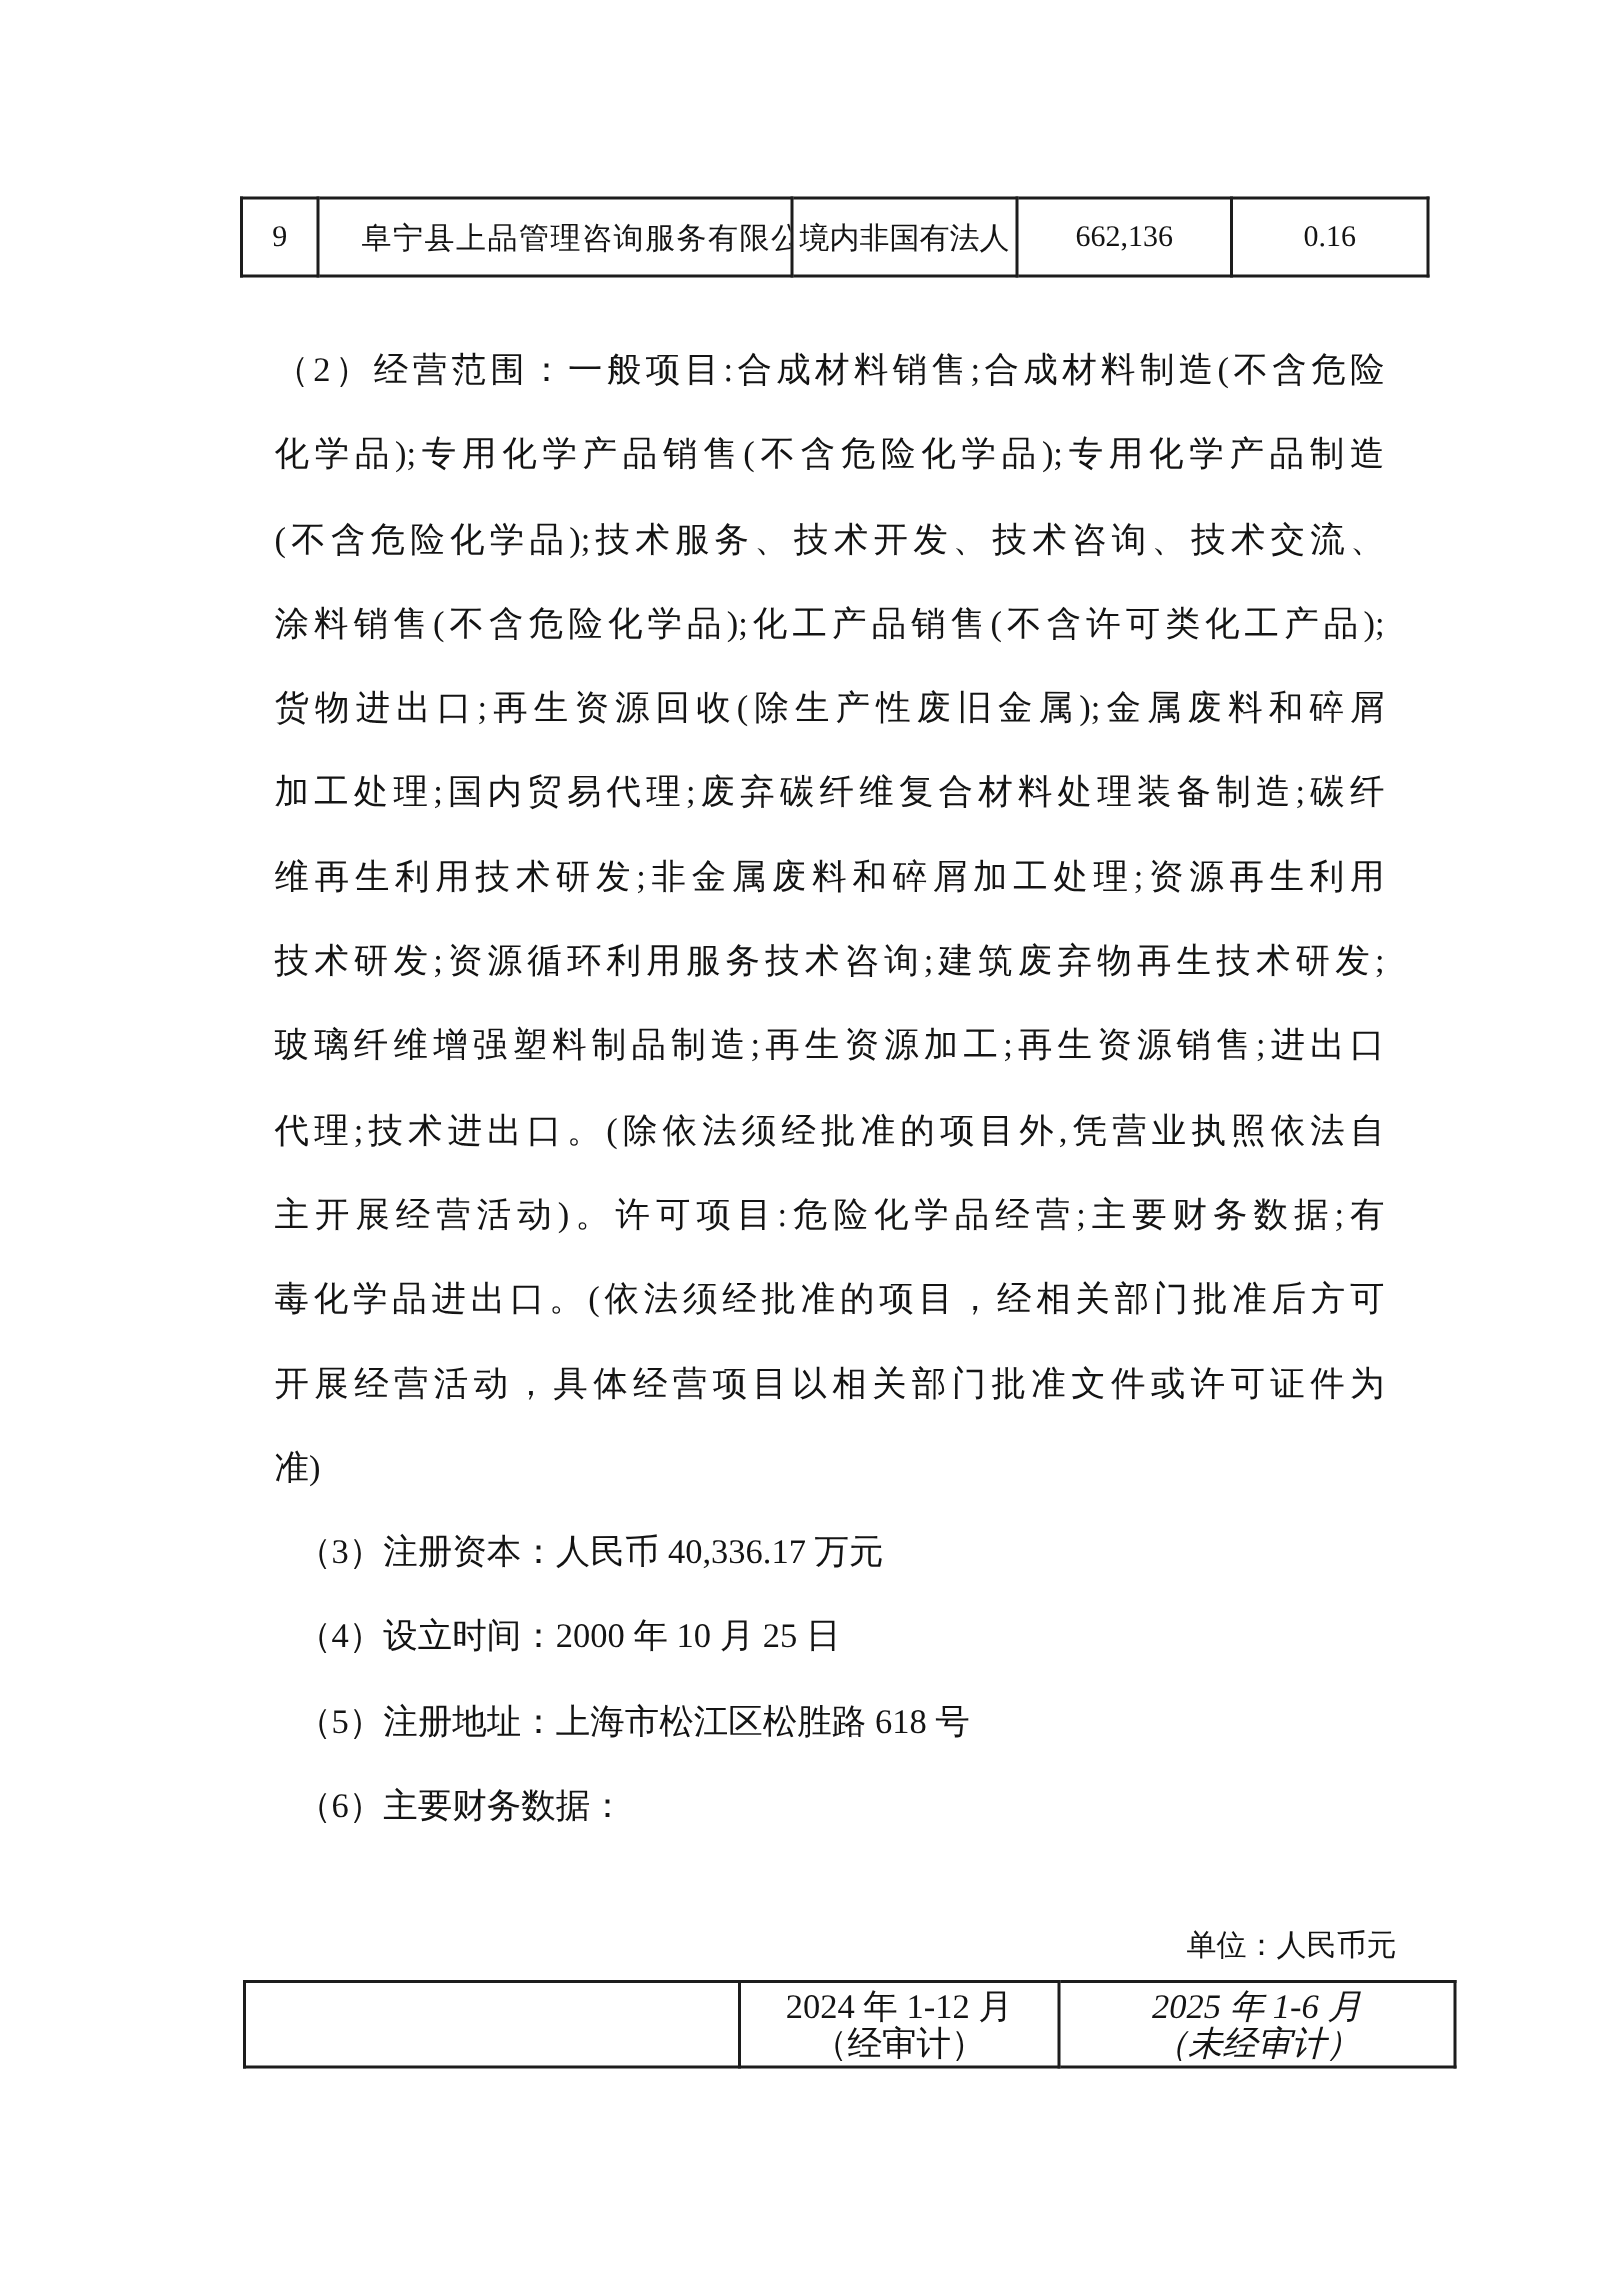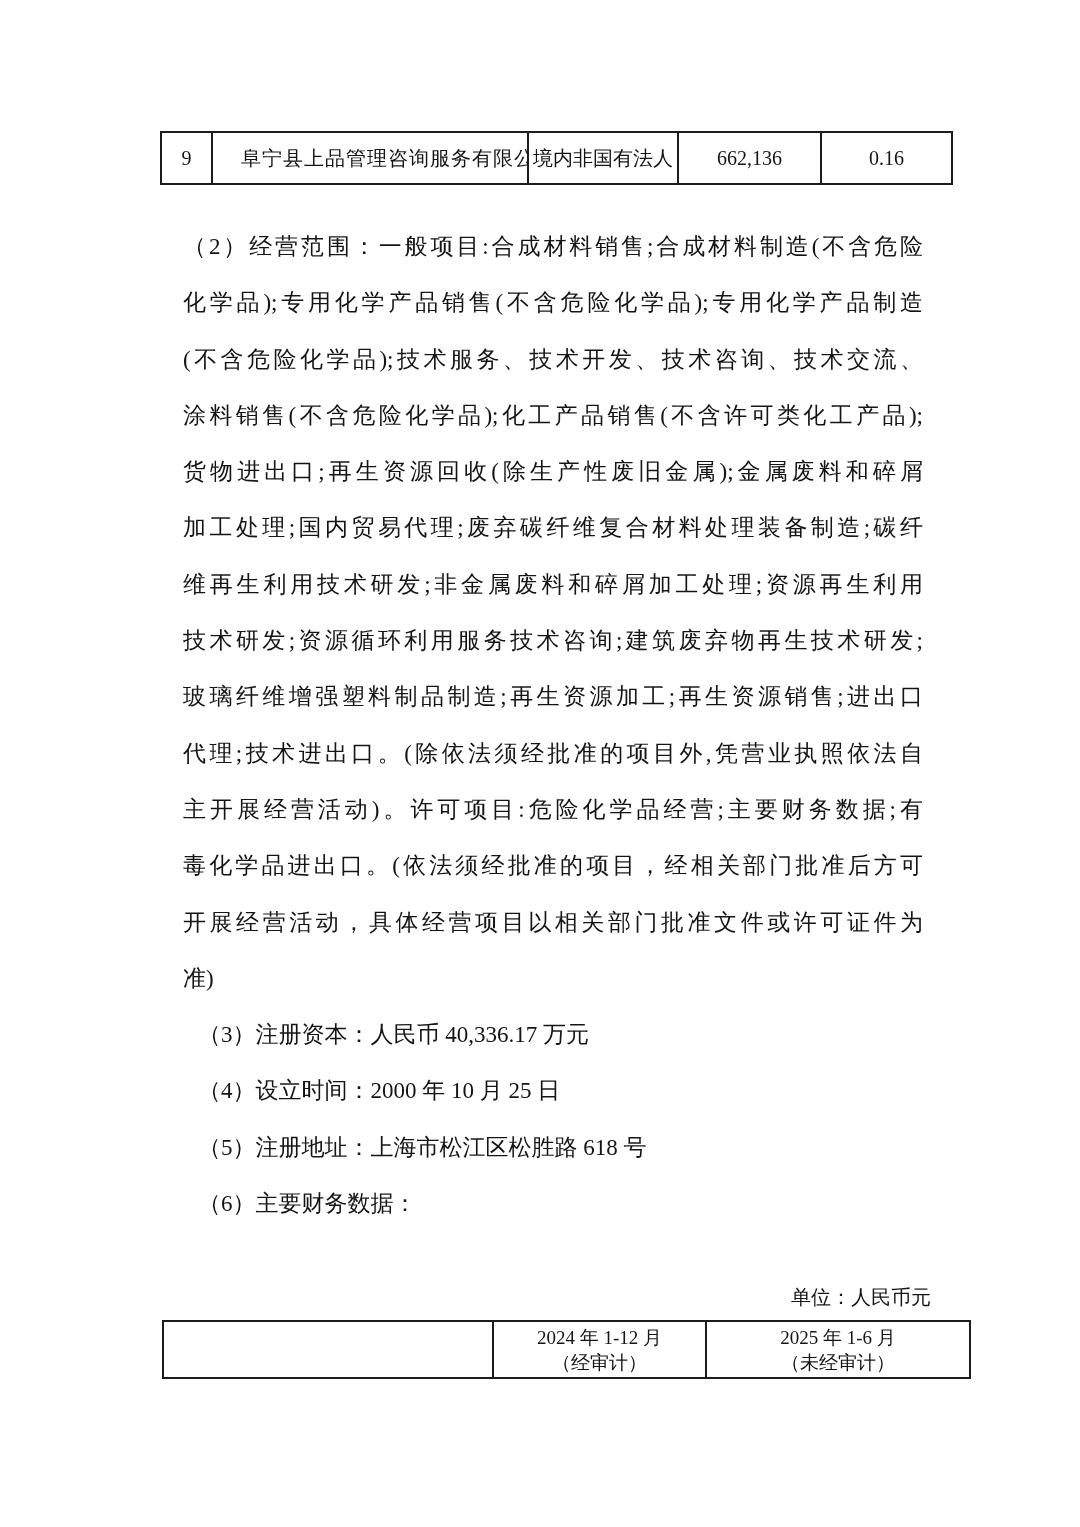--- a/index.html
+++ b/index.html
@@ -79,34 +79,34 @@
   }
 
   
   .fin-table {
     position: absolute;
     left: 162px;
     top: 1320px;
     border-collapse: collapse;
     table-layout: fixed;
     width: 763px;
-    font-size: 19px;
+    font-size: 23px;
     padding-left: 10px;
   }
   .fin-table td {
     border: 2px solid #1c1c1c;
     text-align: center;
     vertical-align: middle;
     height: 57px;
     line-height: 25px;
     padding: 2px 0;
   }
   .fin-table .c-label { width: 330px; }
   .fin-table .c-2024  { width: 213px; }
-  .fin-table .c-2025  { width: 264px; }
+  .fin-table .c-2025  { width: 264px; font-style: italic; }
 </style>
 </head>
 <body>
 
 <div class="page">
 
   <table class="sh-table">
     <tbody>
         <tr class="row-9">
       <td class="c-rank">9</td>

